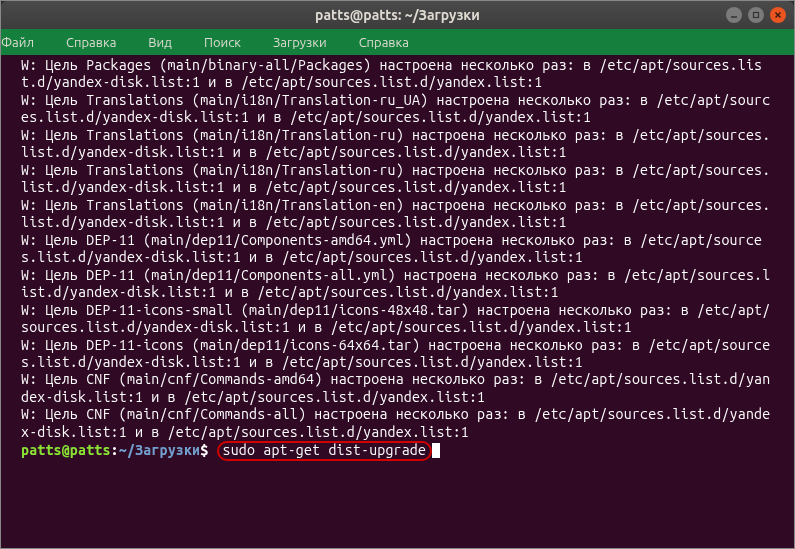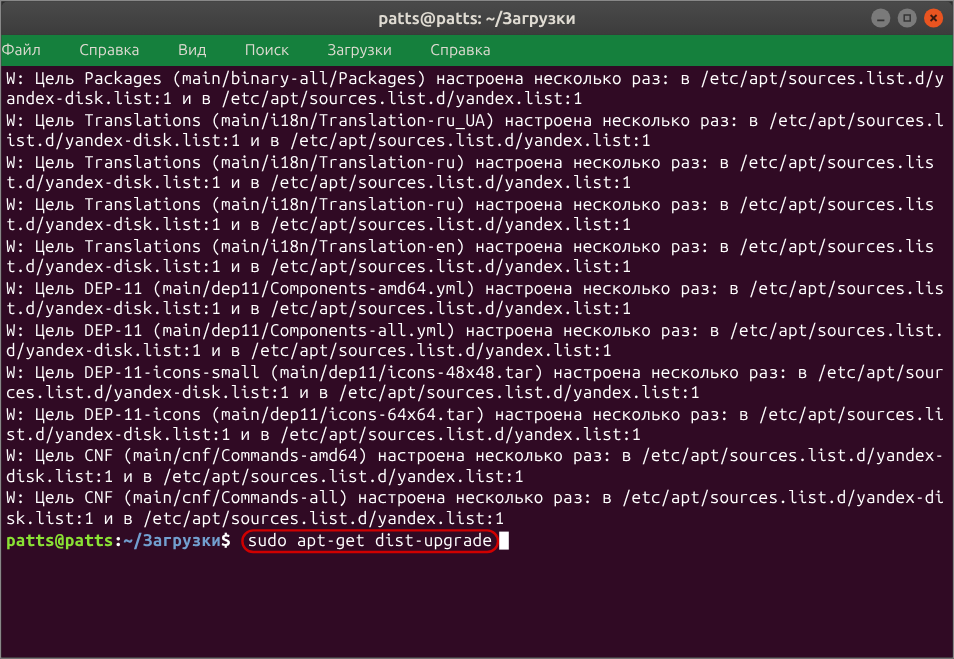--- a/index.html
+++ b/index.html
@@ -53,21 +53,21 @@
       padding: 0 0;
       gap: 32px;
       color: #dfdbd2;
       font-family: Ubuntu, sans-serif;
       font-size: 13px;
     }
     .menu-item { cursor: default; }
     .terminal {
       background: #300a24;
       color: #ffffff;
-      padding: 2px 4px;
+      padding: 2px 20px;
       font-size: 14.2px;
       line-height: 1.23;
       height: calc(549px - 28px - 26px - 2px);
       white-space: pre-wrap;
       word-break: break-all;
       font-family: "Ubuntu Mono", "DejaVu Sans Mono", Consolas, monospace;
       letter-spacing: 0.2px;
     }
     .prompt-user { color: #8ae234; font-weight: bold; }
     .prompt-path { color: #729fcf; font-weight: bold; }

